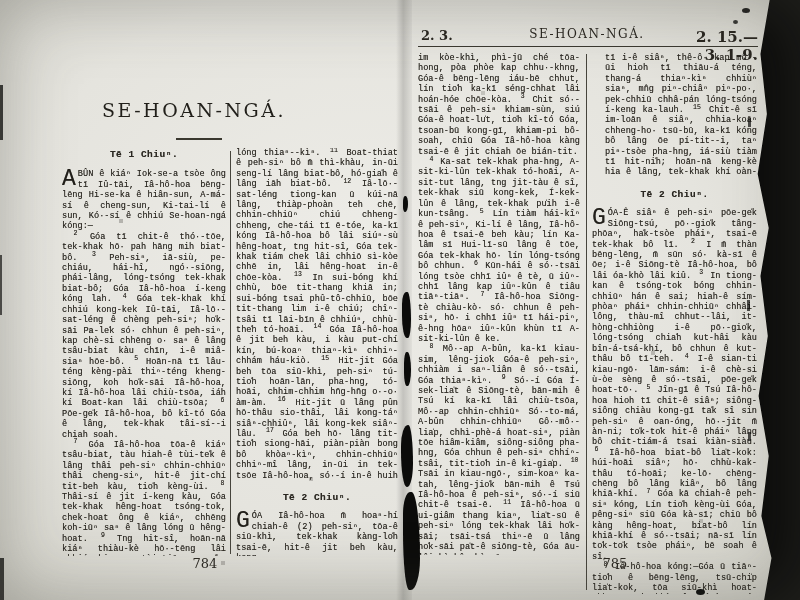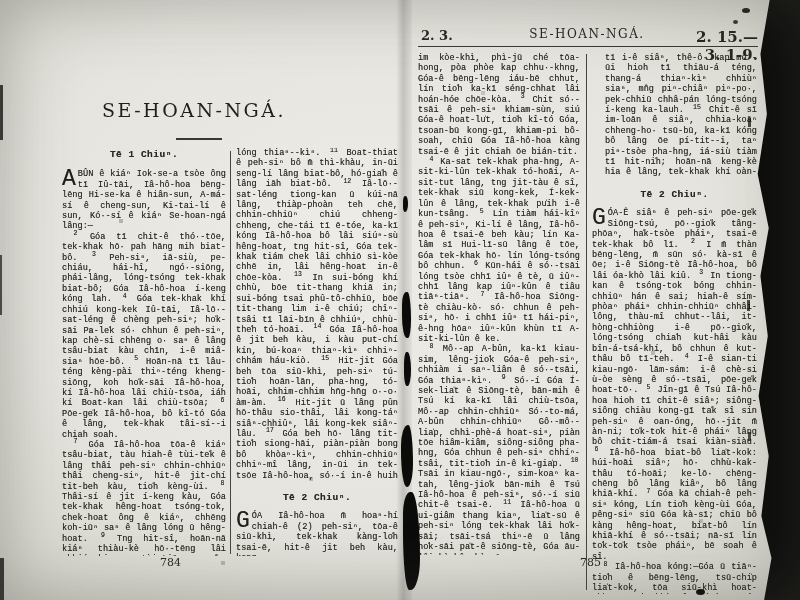--- a/index.html
+++ b/index.html
@@ -22,21 +22,21 @@
                  font-size:15px;font-weight:bold;}
   .rp-headrule{position:absolute;left:418px;top:46px;width:340px;height:1px;background:#3a382f;}
   .rp-col1{left:418px;top:53px;width:162px;height:502px;}
   .rp-col2{left:592px;top:53px;width:165px;height:541px;}
   .rp-colrule{left:586px;top:54px;height:536px;}
   .rp-pagenum{left:580px;top:556px;width:70px;}
   
   .col{position:absolute;overflow:hidden;font-size:8.6px;line-height:10.4px;
        text-align:justify;color:#2a2721;text-shadow:0 0 .3px rgba(40,37,31,.55);font-family:Liberation Mono, monospace;}
   .colrule{position:absolute;width:1px;background:#46443c;}
-  .pagenum{position:absolute;font-size:11px;color:#2a2721;}
+  .pagenum{position:absolute;text-align:center;font-size:13px;color:#2a2721;}
   .block-heading{font-weight:bold;font-size:9.5px;letter-spacing:.5px;text-align:center;
                  margin:12px 0 8px;}
   .block-heading:first-child{margin-top:2px;margin-bottom:9px;text-align:center;}
   .para{margin:0;text-indent:9px;}
   .para.noindent{text-indent:0;}
   .dropcap{float:left;font-size:23px;line-height:19px;padding:1px 2px 0 0;color:#211f1a;}
   .vn{font-size:6.5px;vertical-align:3.5px;line-height:0;padding:0 1.5px 0 2.5px;}
   .lp-col2 .block-paras:first-child{height:333px;overflow:hidden;}
   .rp-col2 .block-paras:first-child{height:125px;overflow:hidden;margin-left:13px;}
   
@@ -72,21 +72,21 @@
 <body>
 
 <div class="scan">
 
   <div>
     <div class="lp-title">SE-HOAN-NGÁ.</div>
     <div class="lp-rule"></div>
     <div class="col lp-col1">
         <div class="block block-heading">Tē 1 Chiuⁿ.</div>
         <div class="block block-paras">
-          <p class="para noindent"><span class="dropcap">A</span><span class="txt">BÛN ê kiáⁿ Iok-se-a tsòe ông tī Iû-tāi, Iâ-hô-hoa bēng-lēng Hi-se-ka ê hiân-sun, A-má-sí ê cheng-sun, Ki-tai-lí ê sun, Kó·-sí ê kiáⁿ Se-hoan-ngá lâng:—</span></p>
+          <p class="para noindent"><span class="dropcap">A</span><span class="txt">BÛN ê kiáⁿ Iok-se-a tsòe ông tī Iû-tāi, Iâ-hô-hoa bēng-lēng Hi-se-ka ê hiân-sun, A-má-sí ê cheng-sun, Ki-tai-lí ê sun, Kó·-sí ê chhiú Se-hoan-ngá kóng:—</span></p>
           <p class="para"><span class="vn">2</span><span class="txt"> Góa tī chit-ê thó·-tōe, tek-khak hō· pah hāng mih biat-bô. </span><span class="vn">3</span><span class="txt"> Peh-siⁿ, iā-siù, pe-chiáu, hái-hî, ngó·-siōng, phái-lâng, lóng-tsóng tek-khak biat-bô; Góa Iâ-hô-hoa í-keng kóng lah. </span><span class="vn">4</span><span class="txt"> Góa tek-khak khí chhiú kong-kek Iû-tāi, Iâ-lō·-sat-léng ê chèng peh-siⁿ; ho̍k-sāi Pa-le̍k só· chhun ê peh-siⁿ, kap chè-si chhēng o· saⁿ ê lâng tsâu-biat kàu chīn, i-ê miâ-siaⁿ hōe-bô. </span><span class="vn">5</span><span class="txt"> Hoān-nā tī lâu-téng kèng-pài thiⁿ-téng kheng-siōng, koh ho̍k-sāi Iâ-hô-hoa, kí Iâ-hô-hoa lâi chiù-tsōa, iáh kí Boat-kan lâi chiù-tsōa; </span><span class="vn">6</span><span class="txt"> Pōe-ge̍k Iâ-hô-hoa, bô kî-tó Góa ê lâng, tek-khak tâi-sí--i chiah soah.</span></p>
           <p class="para"><span class="vn">7</span><span class="txt"> Góa Iâ-hô-hoa tōa-ê kiáⁿ tsâu-biat, tàu hiah-ê tùi-te̍k ê lâng thâi peh-siⁿ chhin-chhiūⁿ thâi cheng-siⁿ, hit-ê jit-chí tit-beh kàu, tio̍h kèng-ùi. </span><span class="vn">8</span><span class="txt"> Thâi-sí ê jit í-keng kàu, Góa tek-khak hêng-hoat tsóng-tok, chek-hoat ông ê kiáⁿ, chhēng koh-iūⁿ saⁿ ê lâng lóng ū hêng-hoat. </span><span class="vn">9</span><span class="txt"> Tng hit-sî, hoān-nā kiáⁿ thiàu-kè hō·-tēng lâi chhiúⁿ-kiap, tùi-tiōng pe̍h-chha̍t ōe, tsng-khí só· tit-tio̍h khǹg tī tsú-lâng chhù-ni̍h ê lâng, tek-khak kàng-lo̍h chai-oa̍t.</span></p>
           <p class="para"><span class="vn">10</span><span class="txt"> Iâ-hô-hoa kóng, Tng hit-jit, tùi hî-mn̂g kàu Bí-sū-ní, sòa kàu soaⁿ-téng, tōa siâⁿ ê lâng, háu-kiō ê siaⁿ hn̄g kūn</span></p>
         </div>
       </div>
     <div class="colrule lp-colrule"></div>
     <div class="col lp-col2">
         <div class="block block-paras">
           <p class="para noindent"><span class="txt">lóng thiaⁿ--kìⁿ. </span><span class="vn">11</span><span class="txt"> Boat-thiat ê peh-siⁿ bô m̄ thì-khàu, in-ūi seng-lí lâng biat-bô, hó-gia̍h ê lâng iāh biat-bô. </span><span class="vn">12</span><span class="txt"> Iâ-lō·-sat-léng tiong-kan ū kúi-nā lâng, thiàp-phoàn teh chē, chhin-chhiūⁿ chiú chheng-chheng, che-tái tī ē-tóe, ka-kī kóng Iâ-hô-hoa bô lâi siúⁿ-sù hêng-hoat, tng hit-sî, Góa tek-khak tiám chek lâi chhiō sì-kòe chhē in, lâi hêng-hoat in-ê chōe-kòa. </span><span class="vn">13</span><span class="txt"> In sui-bóng khí chhù, bōe tit-thang khiā in; sui-bóng tsai phû-tô-chhiū, bōe tit-thang lim i-ê chiú; chîⁿ-tsâi tī lāi-bīn ê chhiúⁿ, chhù-the̍h tó-hoāi. </span><span class="vn">14</span><span class="txt"> Góa Iâ-hô-hoa ê jit beh kàu, i kàu put-chí kín, bú-koaⁿ thiaⁿ-kìⁿ chhiⁿ-chhám háu-kiò. </span><span class="vn">15</span><span class="txt"> Hit-jit Góa beh tōa siū-khì, peh-siⁿ tú-tio̍h hoān-lān, pha-hng, tó-hoāi, chhim-chhim hn̄g-hn̄g o·-o· àm-àm. </span><span class="vn">16</span><span class="txt"> Hit-jit ū lâng pûn hō-thâu sio-thâi, lâi kong-táⁿ siâⁿ-chhiûⁿ, lâi kong-kek siâⁿ-lâu. </span><span class="vn">17</span><span class="txt"> Góa beh hō· lâng tit-tio̍h siong-hāi, piàn-piàn bong bô khòaⁿ-kìⁿ, chhin-chhiūⁿ chhiⁿ-mî lâng, in-ūi in tek-tsōe Iâ-hô-hoa, só·-í in-ê huih chhin-chhiūⁿ thô·-hún, in-ê bah chhin-chhiūⁿ pùn-sò. </span><span class="vn">18</span><span class="txt"> Góa Iâ-hô-hoa tōa siū-khì ê jit, in ū kim gûn bōe tit-thang sio̍k i-ê siⁿ-miā; Góa put-chí siū-khì, tek-khak húi-hoāi chit-ê thó·-tōe, só· khiā-khí ê peh-siⁿ, tek-khak kín-kín biat-bô.</span></p>
         </div>

